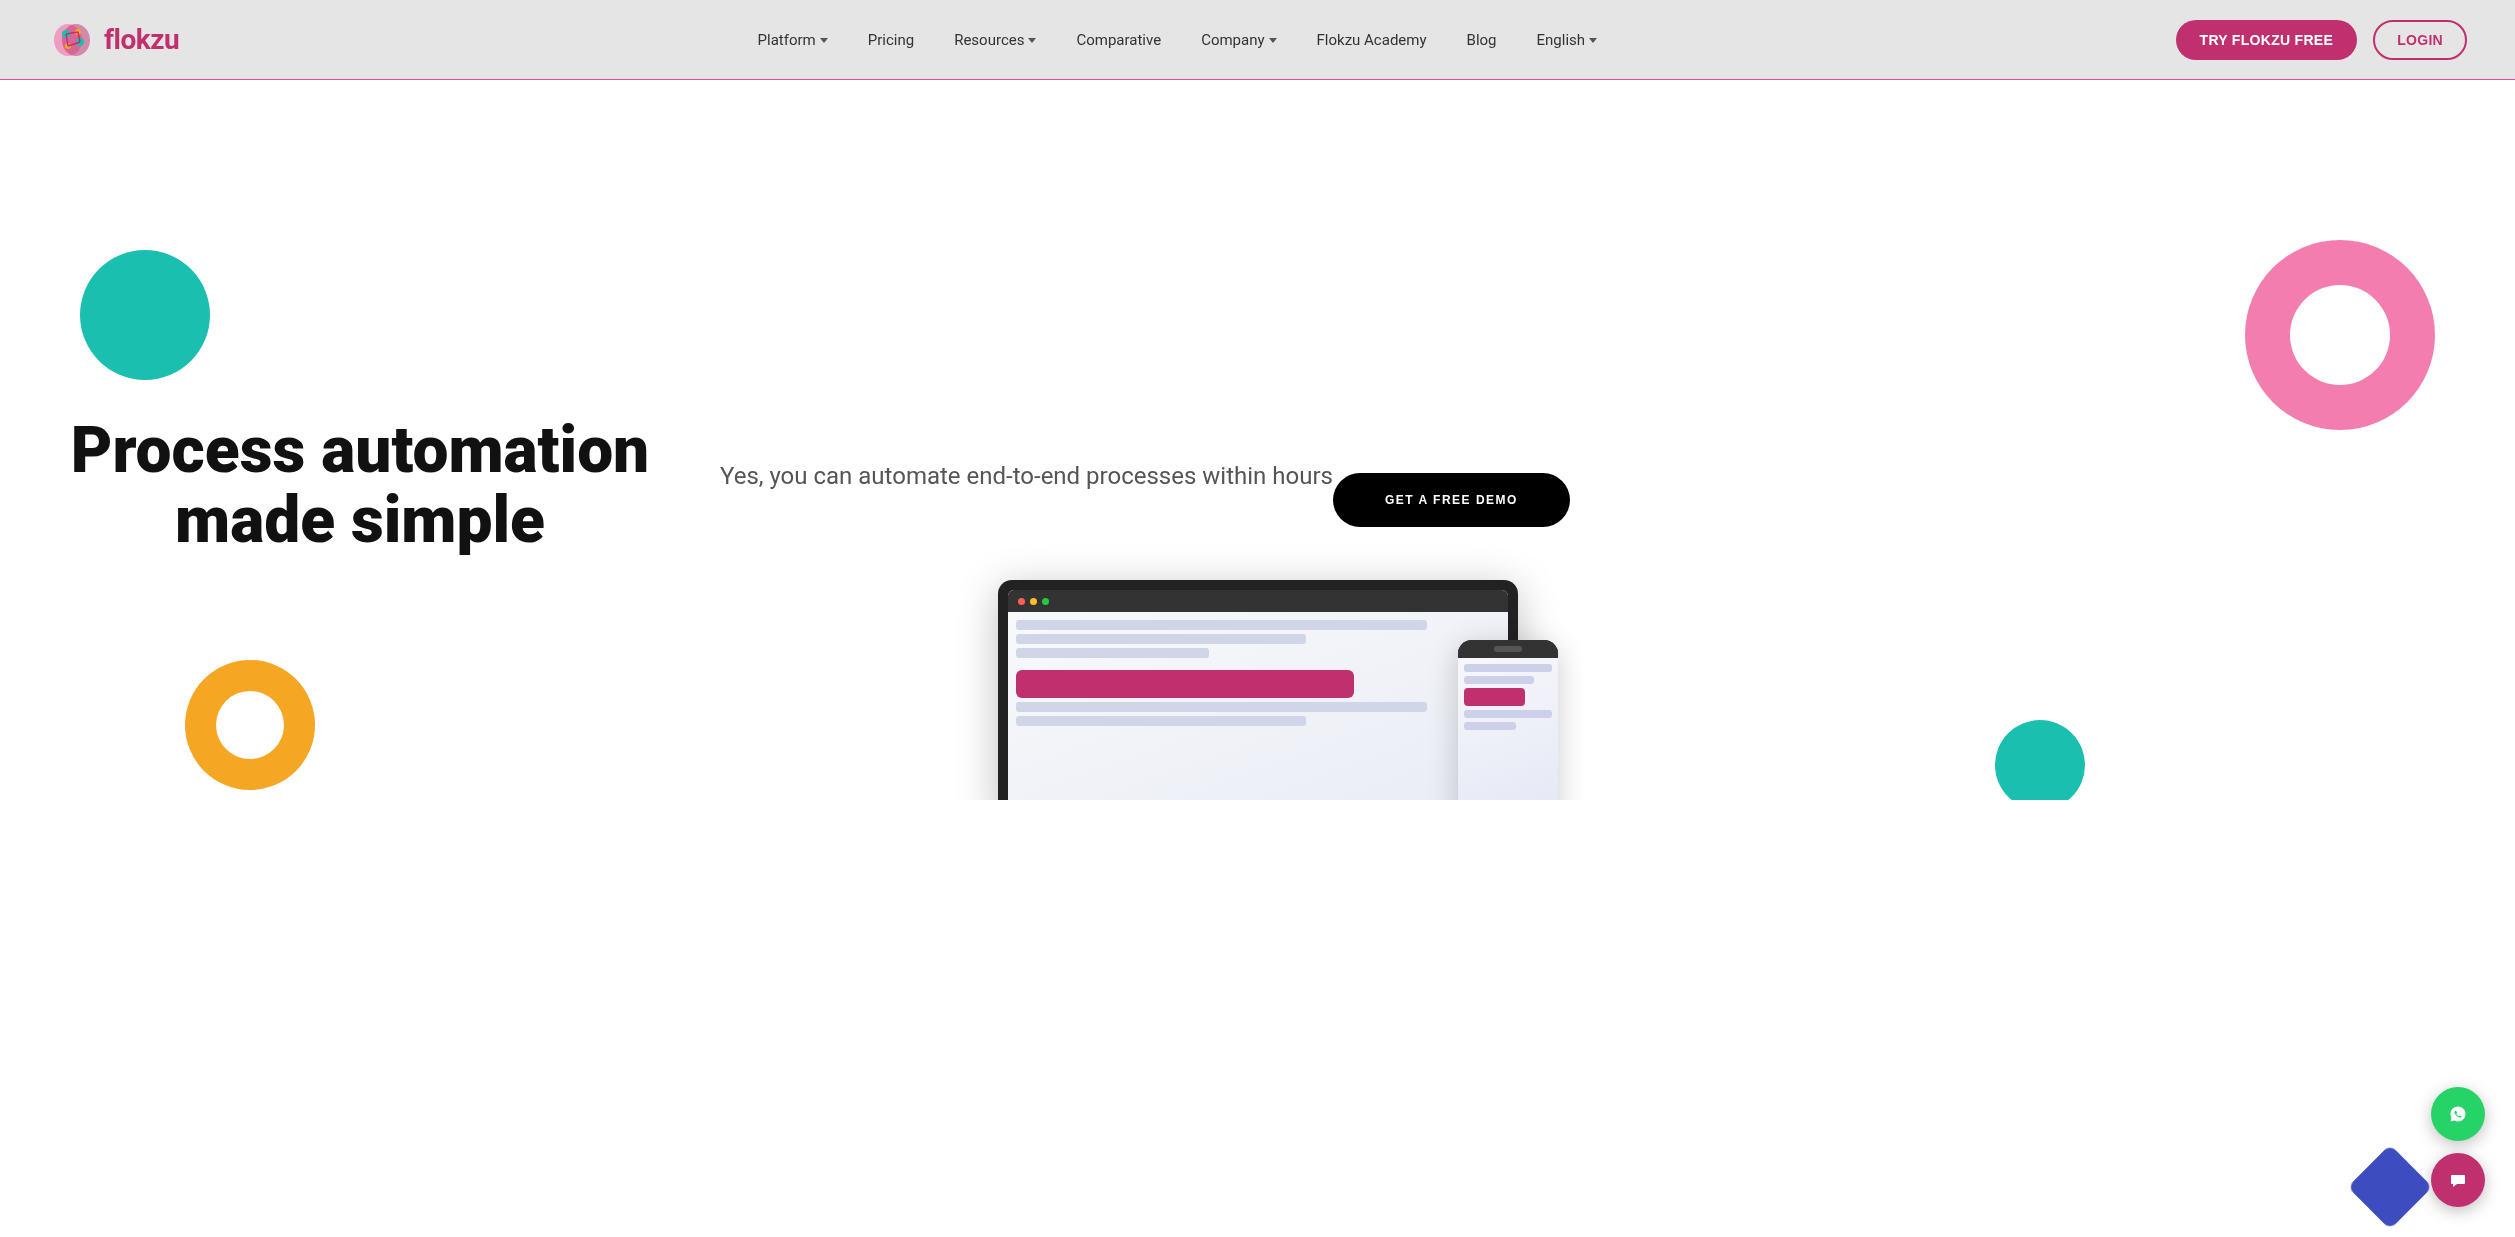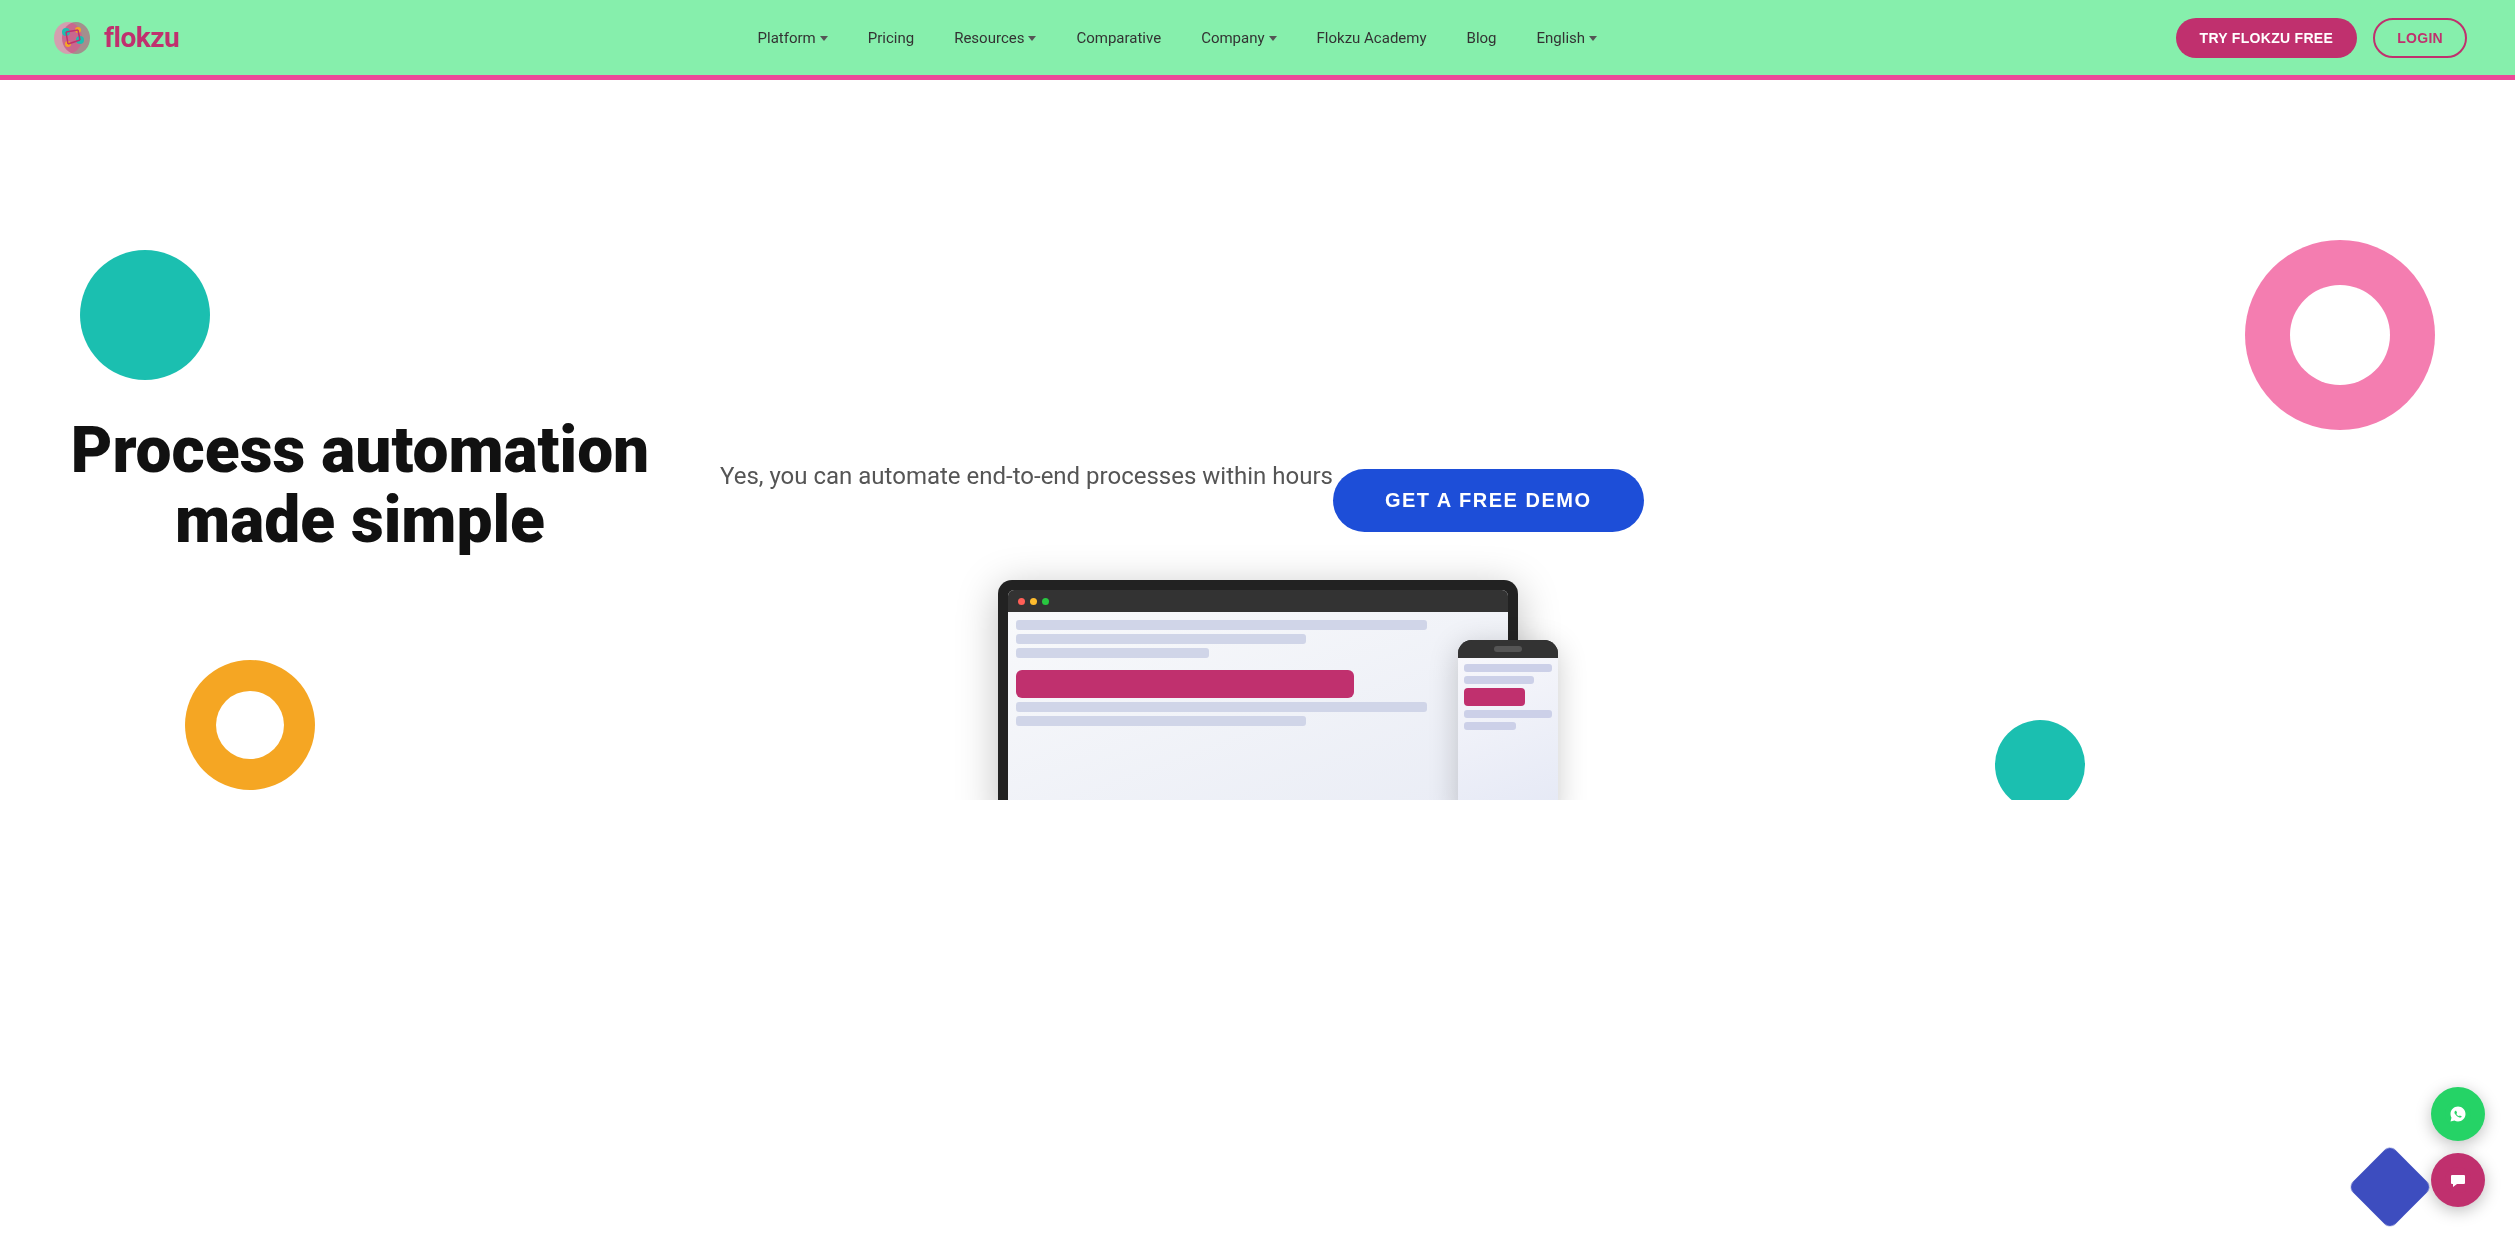--- a/index.html
+++ b/index.html
@@ -5,22 +5,22 @@
     * { margin: 0; padding: 0; box-sizing: border-box; }
     body { font-family: -apple-system, BlinkMacSystemFont, 'Segoe UI', Roboto, sans-serif; background: #fff; overflow-x: hidden; }
 
     
     nav {
       display: flex;
       align-items: center;
       justify-content: space-between;
       padding: 0 48px;
       height: 80px;
-      background: #86efac;
-      border-bottom: 5px solid #ec4899;
+      background: #e5e5e5;
+      border-bottom: 1px solid #ec4899;
       position: sticky;
       top: 0;
       z-index: 100;
     }
     .nav-logo {
       display: flex;
       align-items: center;
       gap: 8px;
       text-decoration: none;
     }
@@ -111,26 +111,26 @@
       line-height: 1.1;
       margin-bottom: 28px;
     }
     .hero-subtitle {
       font-size: 24px;
       color: #555;
       text-align: center;
       margin-bottom: 48px;
     }
     .btn-demo {
-      background: #1d4ed8;
+      background: #000000;
       color: #fff;
       border: none;
       border-radius: 40px;
       padding: 20px 52px;
-      font-size: 20px;
+      font-size: 12px;
       font-weight: 800;
       cursor: pointer;
       letter-spacing: 1.5px;
       text-transform: uppercase;
     }
 
     
     .shape-teal-solid {
       position: absolute;
       left: 80px;

